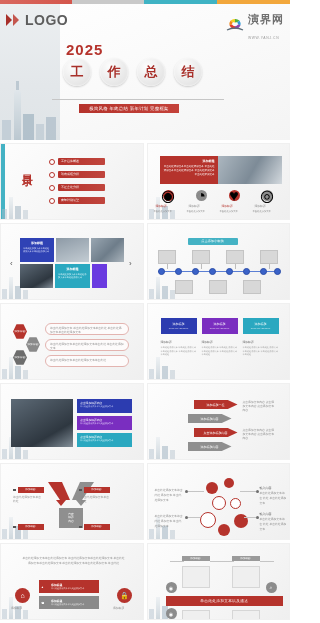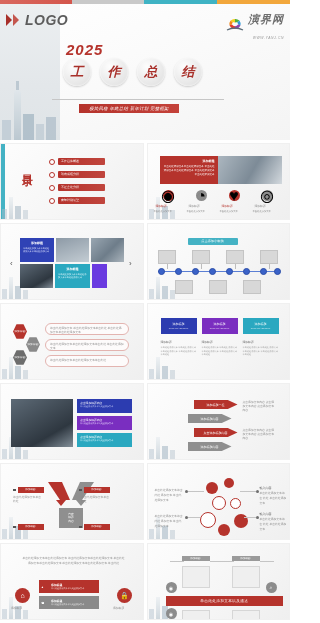--- a/index.html
+++ b/index.html
@@ -17,21 +17,20 @@
   .tb-red   { flex:0 0 72px; background:linear-gradient(90deg,#d9685f,#d4564c); }
   .tb-gray  { flex:0 0 72px; background:#c9c9c9; }
   .tb-teal  { flex:0 0 73px; background:#3fb3c4; }
   .tb-orng  { flex:1 1 auto; background:#f2a73c; }
 
   
   .hero {
     position:relative; width:290px; height:136px;
     background:linear-gradient(160deg,#ffffff 0%,#fbfbfb 40%,#f4f4f4 100%);
     overflow:hidden;
-    font-style:italic;
   }
   .hero-left-wash{
     position:absolute;left:0;top:0;width:60px;height:136px;
     background:linear-gradient(180deg,#eceff1 0%,#e3e7ea 60%,#dfe4e7 100%);
   }
   
   .sky { position:absolute; bottom:0; left:2px; width:56px; height:62px; opacity:.55; }
   .sky i{ position:absolute; bottom:0; background:#b9c6cf; display:block; }
   .sky .t1{ left:12px; width:7px; height:50px; background:linear-gradient(180deg,#dfe7ec,#9fb2bf); border-radius:3px 3px 0 0;}
   .sky .t1b{ left:14px; bottom:50px; width:3px; height:9px; background:#9fb2bf; }
@@ -39,21 +38,21 @@
   .sky .b2{ left:21px; width:11px; height:26px; background:#8fa6b6;}
   .sky .b3{ left:34px; width:8px; height:16px; background:#b3c2cd;}
   .sky .b4{ left:44px; width:10px; height:23px; background:#9db0bf;}
 
   .logo-box{ position:absolute; left:6px; top:9px; display:flex; align-items:center; gap:3px; }
   .chev{ display:flex; }
   .chev svg{ display:block; }
   .logo-text{ font-size:14px; font-weight:bold; color:#5d5d5d; letter-spacing:.5px; line-height:1; }
 
   .wm{ position:absolute; right:6px; top:6px; display:flex; align-items:center; gap:4px; }
-  .wm-txt{ line-height:1;text-align:right; }
+  .wm-txt{ line-height:1; }
   .wm-cn{ font-size:11px; font-weight:bold; color:#6f6f6f; letter-spacing:1px; }
   .wm-url{ font-size:3.4px; color:#9a9a9a; letter-spacing:.6px; margin-top:2px; }
 
   .year{
     position:absolute; left:66px; top:37px;
     font-size:15px; font-weight:bold; color:#b5332c; letter-spacing:1px;
   }
   .circ-row{ position:absolute; left:63px; top:54px; display:flex; gap:9px; }
   .circ{
     width:28px;height:28px;border-radius:50%;

